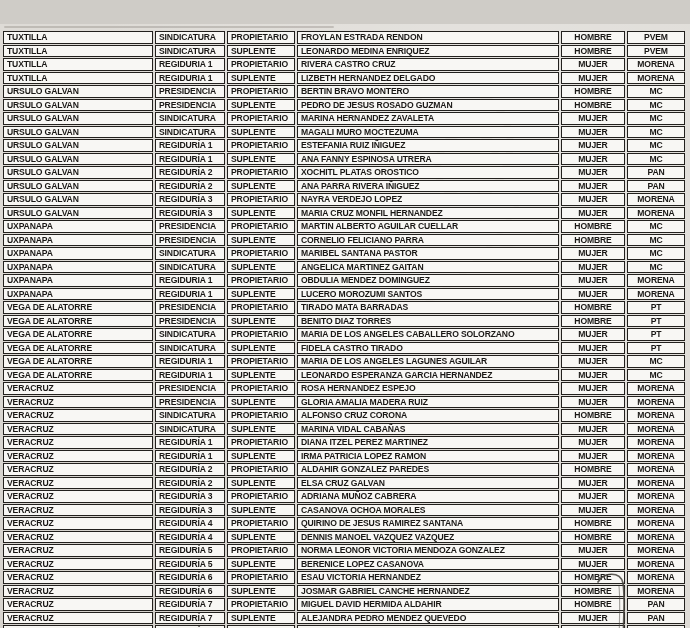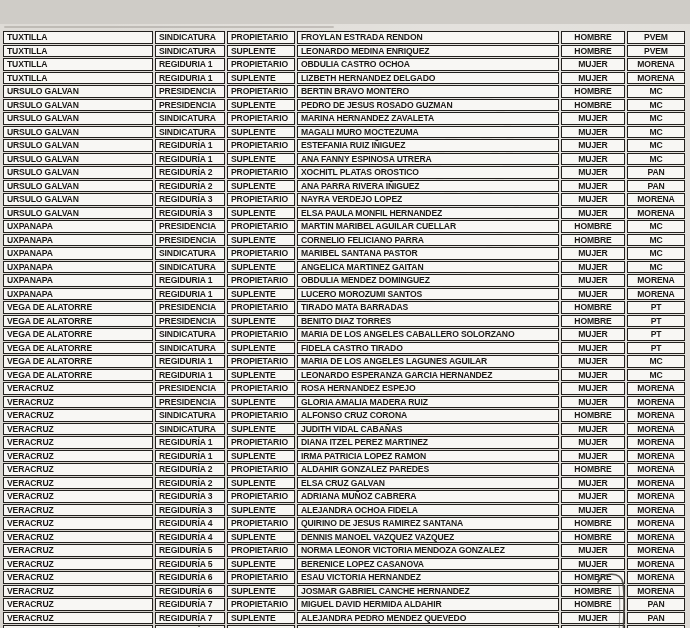--- a/index.html
+++ b/index.html
@@ -82,21 +82,21 @@
           <td class="c1">SINDICATURA</td>
           <td class="c2">SUPLENTE</td>
           <td class="c3">LEONARDO MEDINA ENRIQUEZ</td>
           <td class="c4">HOMBRE</td>
           <td class="c5">PVEM</td>
         </tr>
         <tr>
           <td class="c0">TUXTILLA</td>
           <td class="c1">REGIDURIA 1</td>
           <td class="c2">PROPIETARIO</td>
-          <td class="c3">OBDULIA CASTRO OCHOA</td>
+          <td class="c3">RIVERA CASTRO CRUZ</td>
           <td class="c4">MUJER</td>
           <td class="c5">MORENA</td>
         </tr>
         <tr>
           <td class="c0">TUXTILLA</td>
           <td class="c1">REGIDURIA 1</td>
           <td class="c2">SUPLENTE</td>
           <td class="c3">LIZBETH HERNANDEZ DELGADO</td>
           <td class="c4">MUJER</td>
           <td class="c5">MORENA</td>
@@ -170,29 +170,29 @@
           <td class="c1">REGIDURÍA 3</td>
           <td class="c2">PROPIETARIO</td>
           <td class="c3">NAYRA VERDEJO LOPEZ</td>
           <td class="c4">MUJER</td>
           <td class="c5">MORENA</td>
         </tr>
         <tr>
           <td class="c0">URSULO GALVAN</td>
           <td class="c1">REGIDURÍA 3</td>
           <td class="c2">SUPLENTE</td>
-          <td class="c3">ELSA PAULA MONFIL HERNANDEZ</td>
-          <td class="c4">MUJER</td>
-          <td class="c5">MORENA</td>
-        </tr>
-        <tr>
-          <td class="c0">UXPANAPA</td>
-          <td class="c1">PRESIDENCIA</td>
-          <td class="c2">PROPIETARIO</td>
-          <td class="c3">MARTIN MARIBEL AGUILAR CUELLAR</td>
+          <td class="c3">MARIA CRUZ MONFIL HERNANDEZ</td>
+          <td class="c4">MUJER</td>
+          <td class="c5">MORENA</td>
+        </tr>
+        <tr>
+          <td class="c0">UXPANAPA</td>
+          <td class="c1">PRESIDENCIA</td>
+          <td class="c2">PROPIETARIO</td>
+          <td class="c3">MARTIN ALBERTO AGUILAR CUELLAR</td>
           <td class="c4">HOMBRE</td>
           <td class="c5">MC</td>
         </tr>
         <tr>
           <td class="c0">UXPANAPA</td>
           <td class="c1">PRESIDENCIA</td>
           <td class="c2">SUPLENTE</td>
           <td class="c3">CORNELIO FELICIANO PARRA</td>
           <td class="c4">HOMBRE</td>
           <td class="c5">MC</td>
@@ -298,21 +298,21 @@
           <td class="c1">SINDICATURA</td>
           <td class="c2">PROPIETARIO</td>
           <td class="c3">ALFONSO CRUZ CORONA</td>
           <td class="c4">HOMBRE</td>
           <td class="c5">MORENA</td>
         </tr>
         <tr>
           <td class="c0">VERACRUZ</td>
           <td class="c1">SINDICATURA</td>
           <td class="c2">SUPLENTE</td>
-          <td class="c3">JUDITH VIDAL CABAÑAS</td>
+          <td class="c3">MARINA VIDAL CABAÑAS</td>
           <td class="c4">MUJER</td>
           <td class="c5">MORENA</td>
         </tr>
         <tr>
           <td class="c0">VERACRUZ</td>
           <td class="c1">REGIDURÍA 1</td>
           <td class="c2">PROPIETARIO</td>
           <td class="c3">DIANA ITZEL PEREZ MARTINEZ</td>
           <td class="c4">MUJER</td>
           <td class="c5">MORENA</td>
@@ -346,21 +346,21 @@
           <td class="c1">REGIDURÍA 3</td>
           <td class="c2">PROPIETARIO</td>
           <td class="c3">ADRIANA MUÑOZ CABRERA</td>
           <td class="c4">MUJER</td>
           <td class="c5">MORENA</td>
         </tr>
         <tr>
           <td class="c0">VERACRUZ</td>
           <td class="c1">REGIDURÍA 3</td>
           <td class="c2">SUPLENTE</td>
-          <td class="c3">ALEJANDRA OCHOA FIDELA</td>
+          <td class="c3">CASANOVA OCHOA MORALES</td>
           <td class="c4">MUJER</td>
           <td class="c5">MORENA</td>
         </tr>
         <tr>
           <td class="c0">VERACRUZ</td>
           <td class="c1">REGIDURÍA 4</td>
           <td class="c2">PROPIETARIO</td>
           <td class="c3">QUIRINO DE JESUS RAMIREZ SANTANA</td>
           <td class="c4">HOMBRE</td>
           <td class="c5">MORENA</td>

